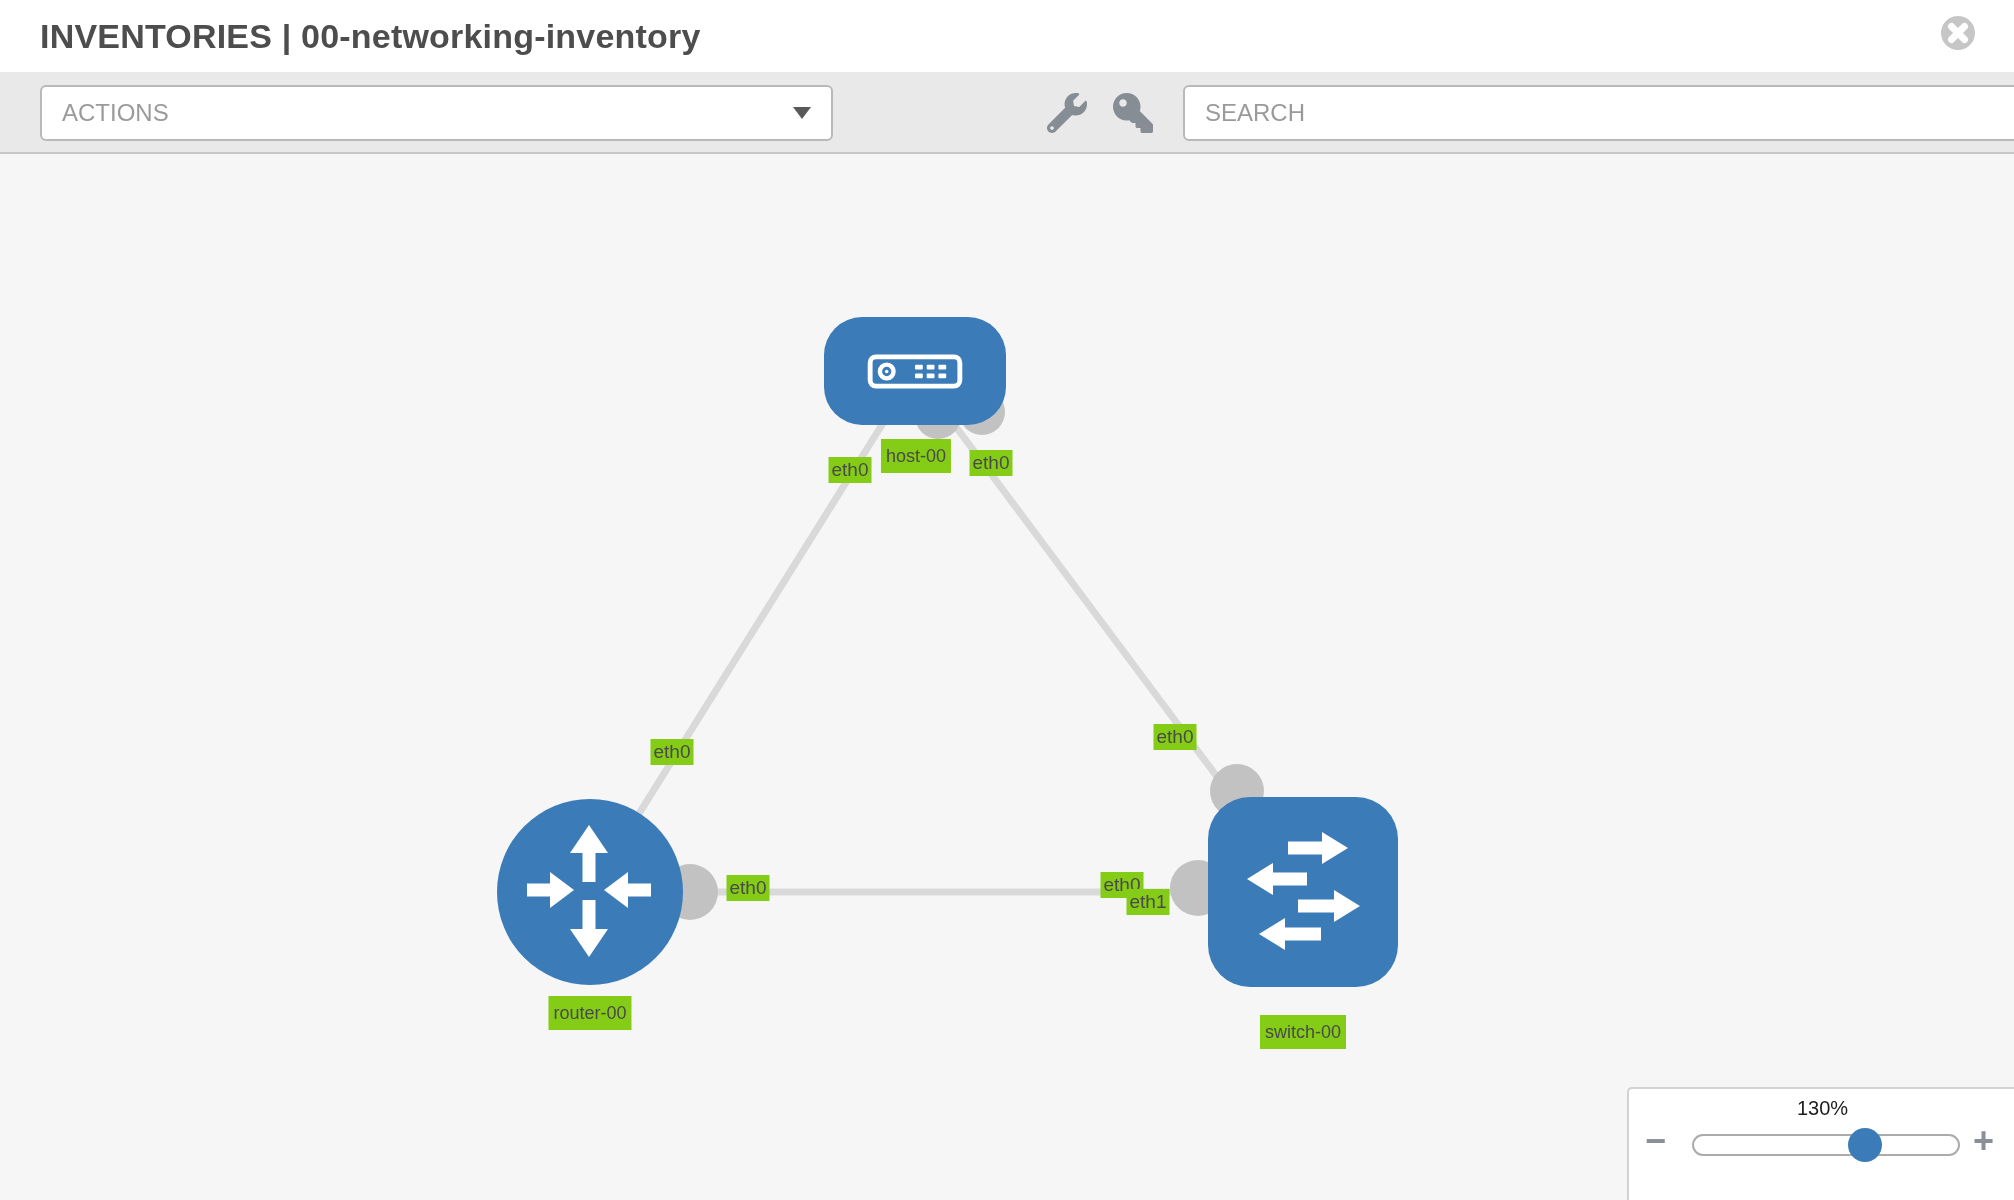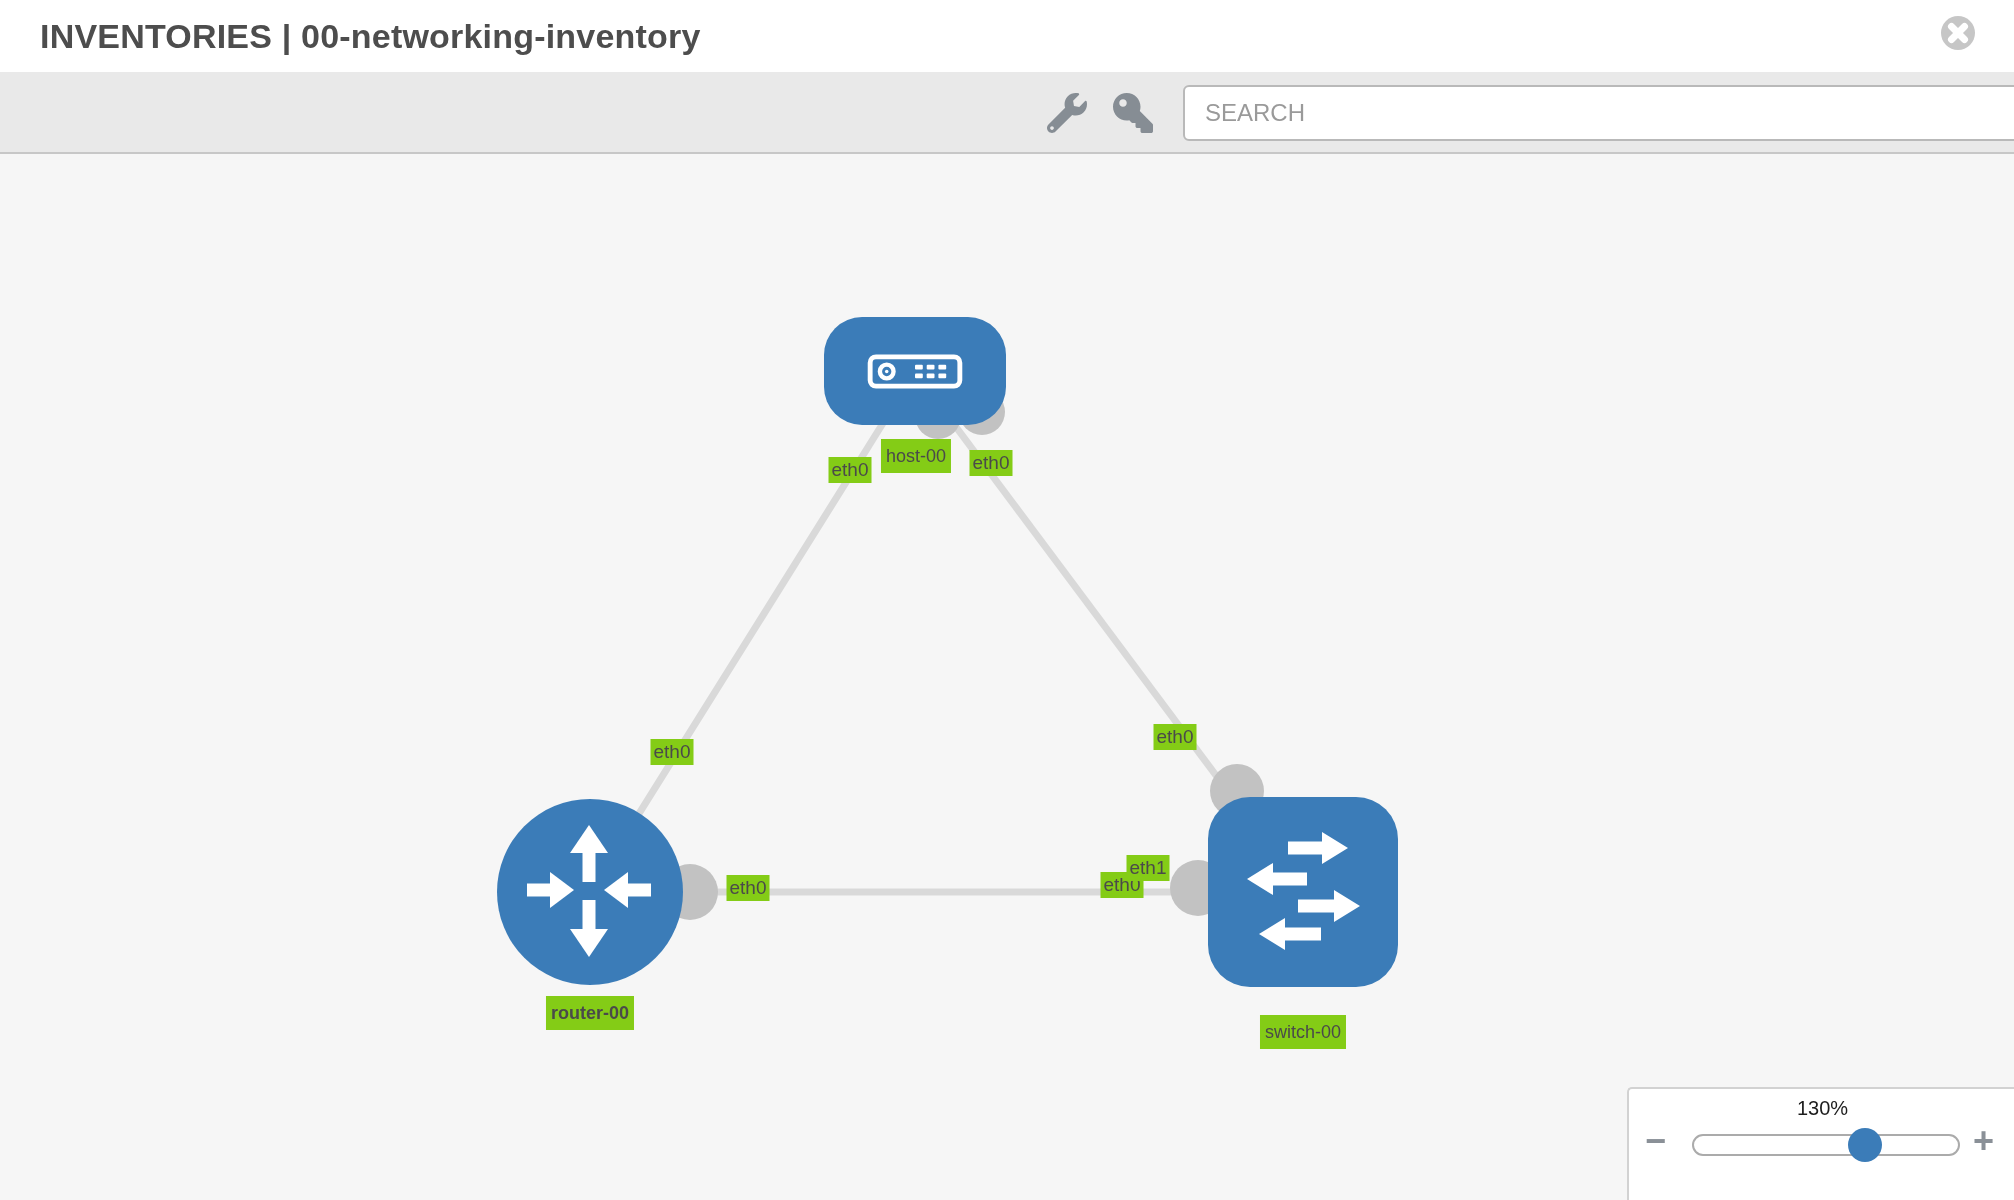--- a/index.html
+++ b/index.html
@@ -103,20 +103,24 @@
   <button class="close-btn">
     <svg viewBox="0 0 34 34" width="34" height="34">
       <circle cx="17" cy="17" r="17" fill="#c6c6c6"></circle>
       <line x1="10.5" y1="10.5" x2="23.5" y2="23.5" stroke="#ffffff" stroke-width="7" stroke-linecap="round"></line>
       <line x1="23.5" y1="10.5" x2="10.5" y2="23.5" stroke="#ffffff" stroke-width="7" stroke-linecap="round"></line>
     </svg>
   </button>
 </div>
 
 <div class="tbar">
+  <div class="select actions">
+    <span>ACTIONS</span>
+    <span class="caret"></span>
+  </div>
 
   <button class="tool-btn wrench">
     <svg viewBox="0 0 512 512">
       <path d="M507.73 109.1c-2.24-9.03-13.54-12.09-20.12-5.51l-74.36 74.36-67.88-11.31-11.31-67.88 74.36-74.36c6.62-6.62 3.43-17.9-5.66-20.16-47.38-11.74-99.55.91-136.58 37.93-39.64 39.64-50.55 97.1-34.05 147.2L18.74 402.76c-24.99 24.99-24.99 65.51 0 90.5 24.99 24.99 65.51 24.99 90.5 0l213.21-213.21c50.12 16.71 107.47 5.68 147.37-34.22 37.07-37.07 49.7-89.32 37.91-136.73zM64 472c-13.25 0-24-10.75-24-24 0-13.26 10.75-24 24-24s24 10.74 24 24c0 13.25-10.75 24-24 24z"></path>
     </svg>
   </button>
   <button class="tool-btn key">
     <svg viewBox="0 0 512 512">
       <g transform="translate(512,0) scale(-1,1)">
         <path d="M512 176.001C512 273.203 433.202 352 336 352c-11.22 0-22.19-1.062-32.827-3.069l-24.012 27.014A23.999 23.999 0 0 1 261.223 384H224v40c0 13.255-10.745 24-24 24h-40v40c0 13.255-10.745 24-24 24H24c-13.255 0-24-10.745-24-24v-78.059c0-6.365 2.529-12.47 7.029-16.971l161.802-161.802C163.108 213.814 160 195.271 160 176 160 78.798 238.797.001 335.999 0 433.488-.001 512 78.511 512 176.001zM336 128c0 26.51 21.49 48 48 48s48-21.49 48-48-21.49-48-48-48-48 21.49-48 48z"></path>
@@ -183,30 +187,30 @@
         <polygon points="39,82 65,66 65,98" stroke="none"></polygon>
         <line x1="90" y1="109" x2="129" y2="109"></line>
         <polygon points="152,109 126,93 126,125" stroke="none"></polygon>
         <line x1="113" y1="137" x2="74" y2="137"></line>
         <polygon points="51,137 77,121 77,153" stroke="none"></polygon>
       </g>
     </svg>
   </div>
 
   <span class="lbl node-lbl" style="left:916px;top:302px;">host-00</span>
-  <span class="lbl node-lbl" style="left:590px;top:859px;font-weight:bold;">router-00</span>
+  <span class="lbl node-lbl" style="left:590px;top:859px;">router-00</span>
   <span class="lbl node-lbl" style="left:1303px;top:878px;">switch-00</span>
 
   <span class="lbl if-lbl" style="left:850px;top:316px;">eth0</span>
   <span class="lbl if-lbl" style="left:991px;top:309px;">eth0</span>
   <span class="lbl if-lbl" style="left:672px;top:598px;">eth0</span>
   <span class="lbl if-lbl" style="left:1175px;top:583px;">eth0</span>
   <span class="lbl if-lbl" style="left:748px;top:734px;">eth0</span>
   <span class="lbl if-lbl" style="left:1122px;top:731px;">eth0</span>
-  <span class="lbl if-lbl" style="left:1148px;top:714px;">eth1</span>
+  <span class="lbl if-lbl" style="left:1148px;top:748px;">eth1</span>
 
   <div class="zoom-panel">
     <div class="zoom-level">130%</div>
     <button class="zoom-minus">−</button>
     <div class="zoom-track"></div>
     <div class="zoom-handle"></div>
     <button class="zoom-plus">+</button>
   </div>
 
 </div>

